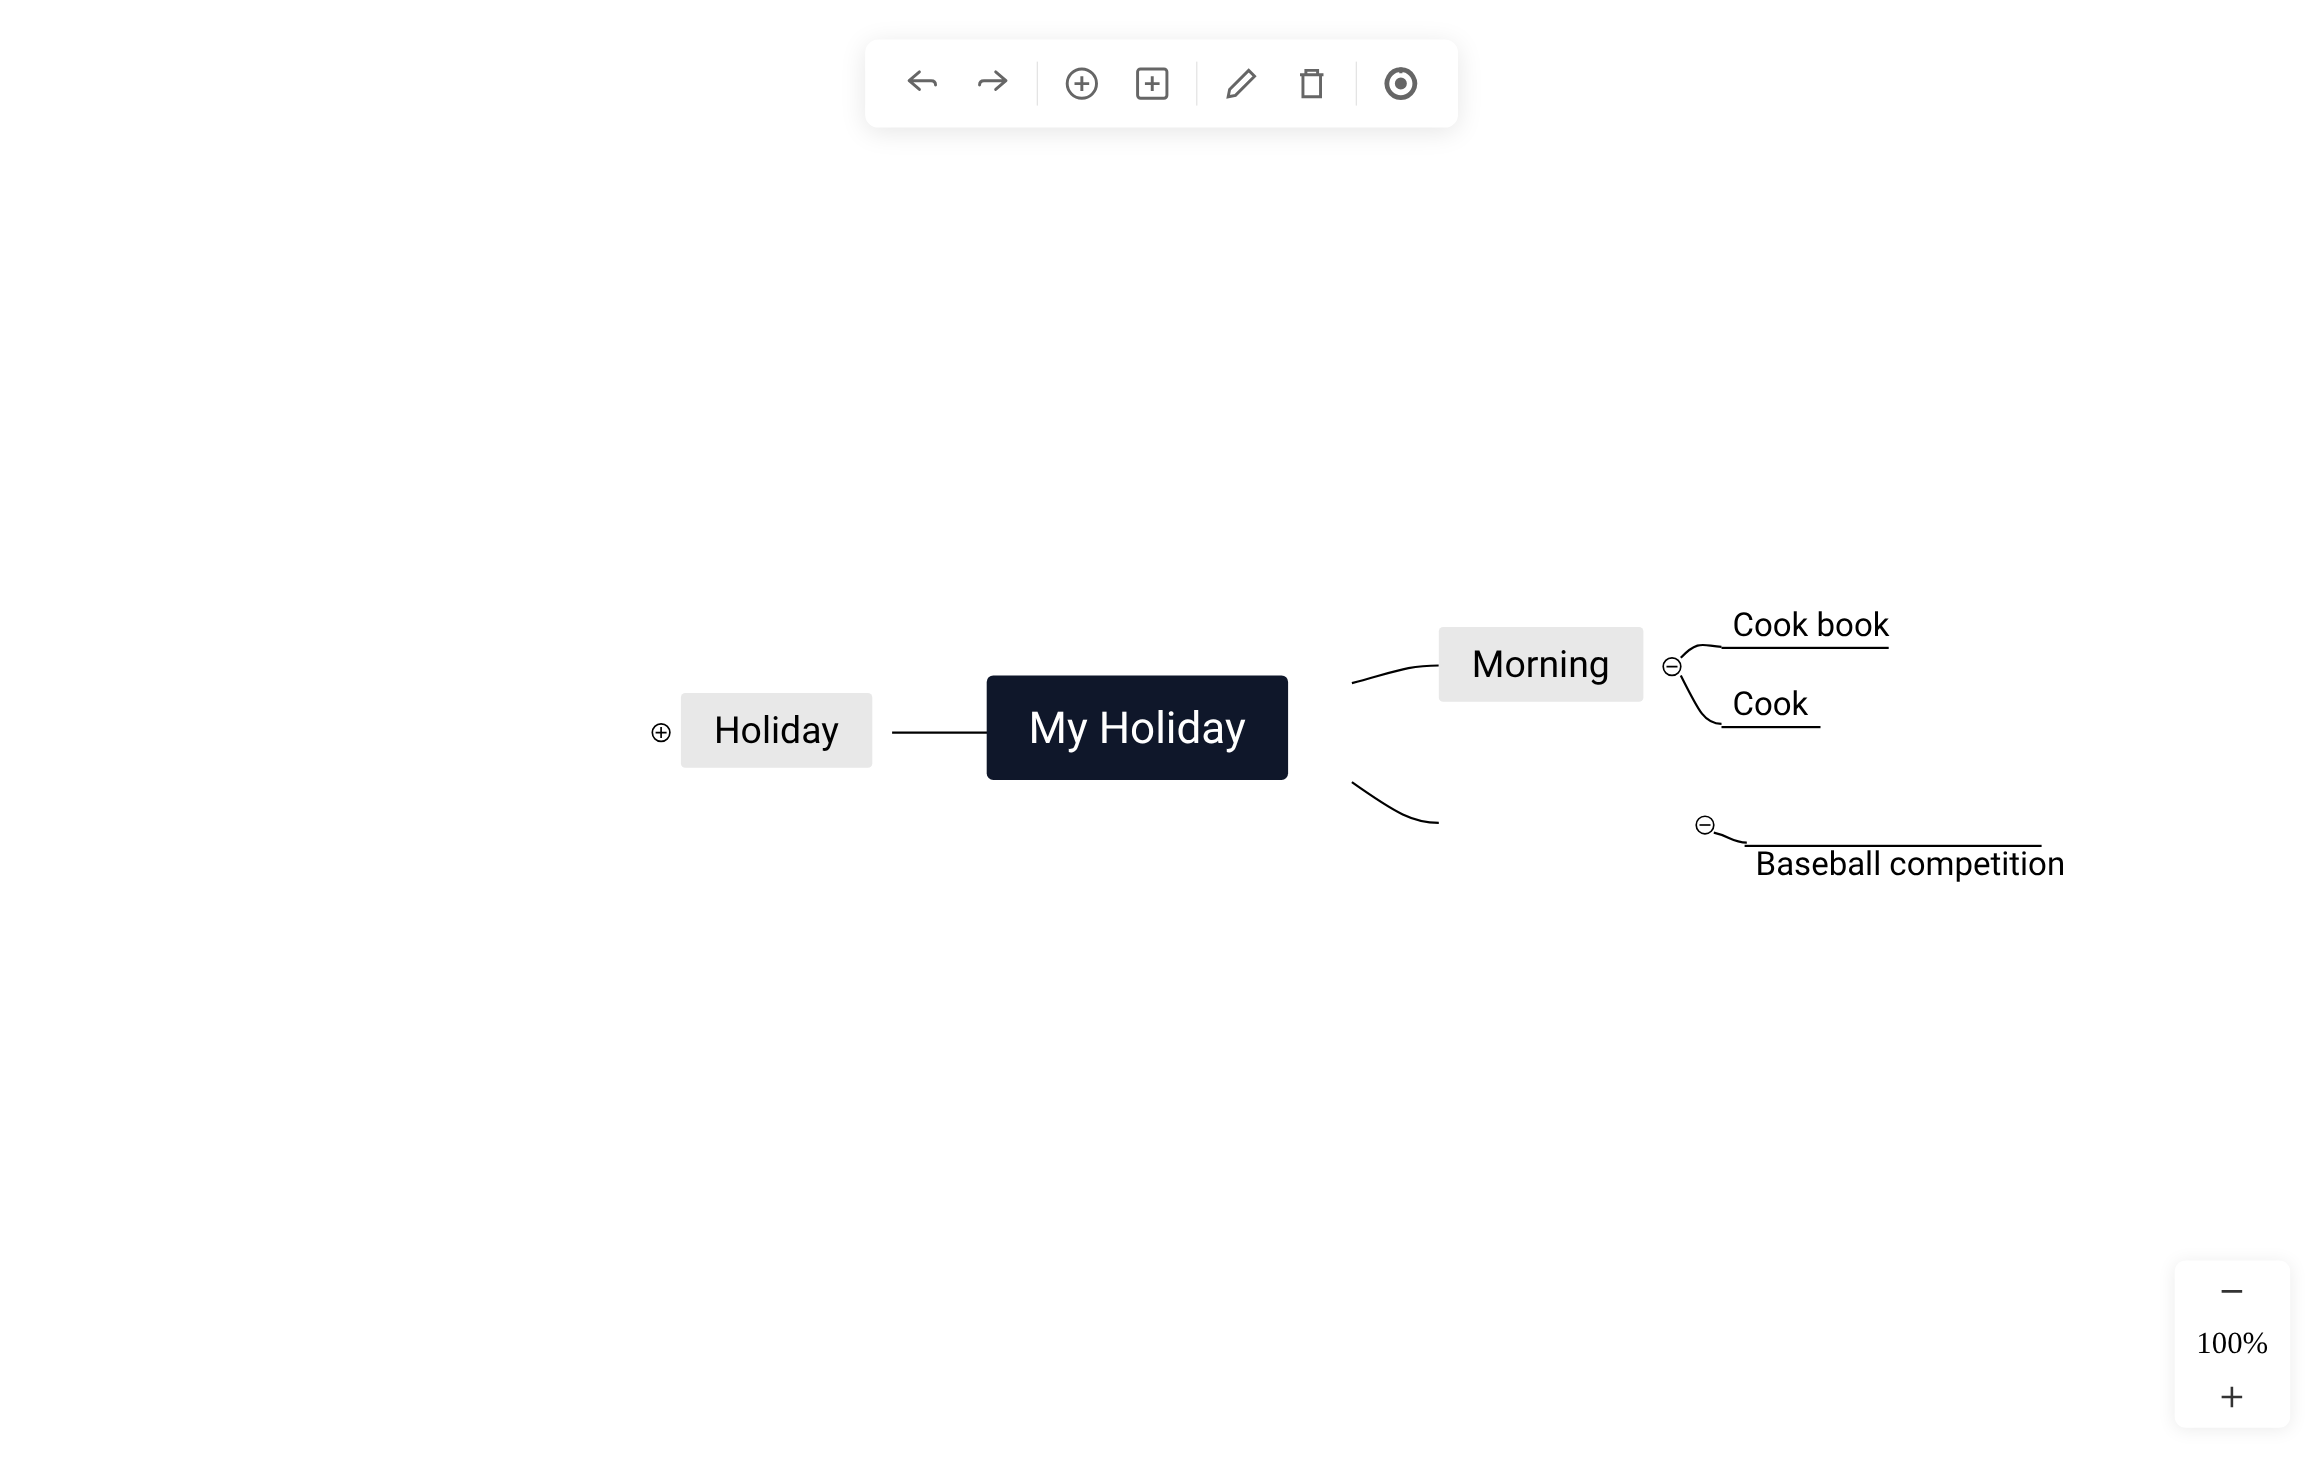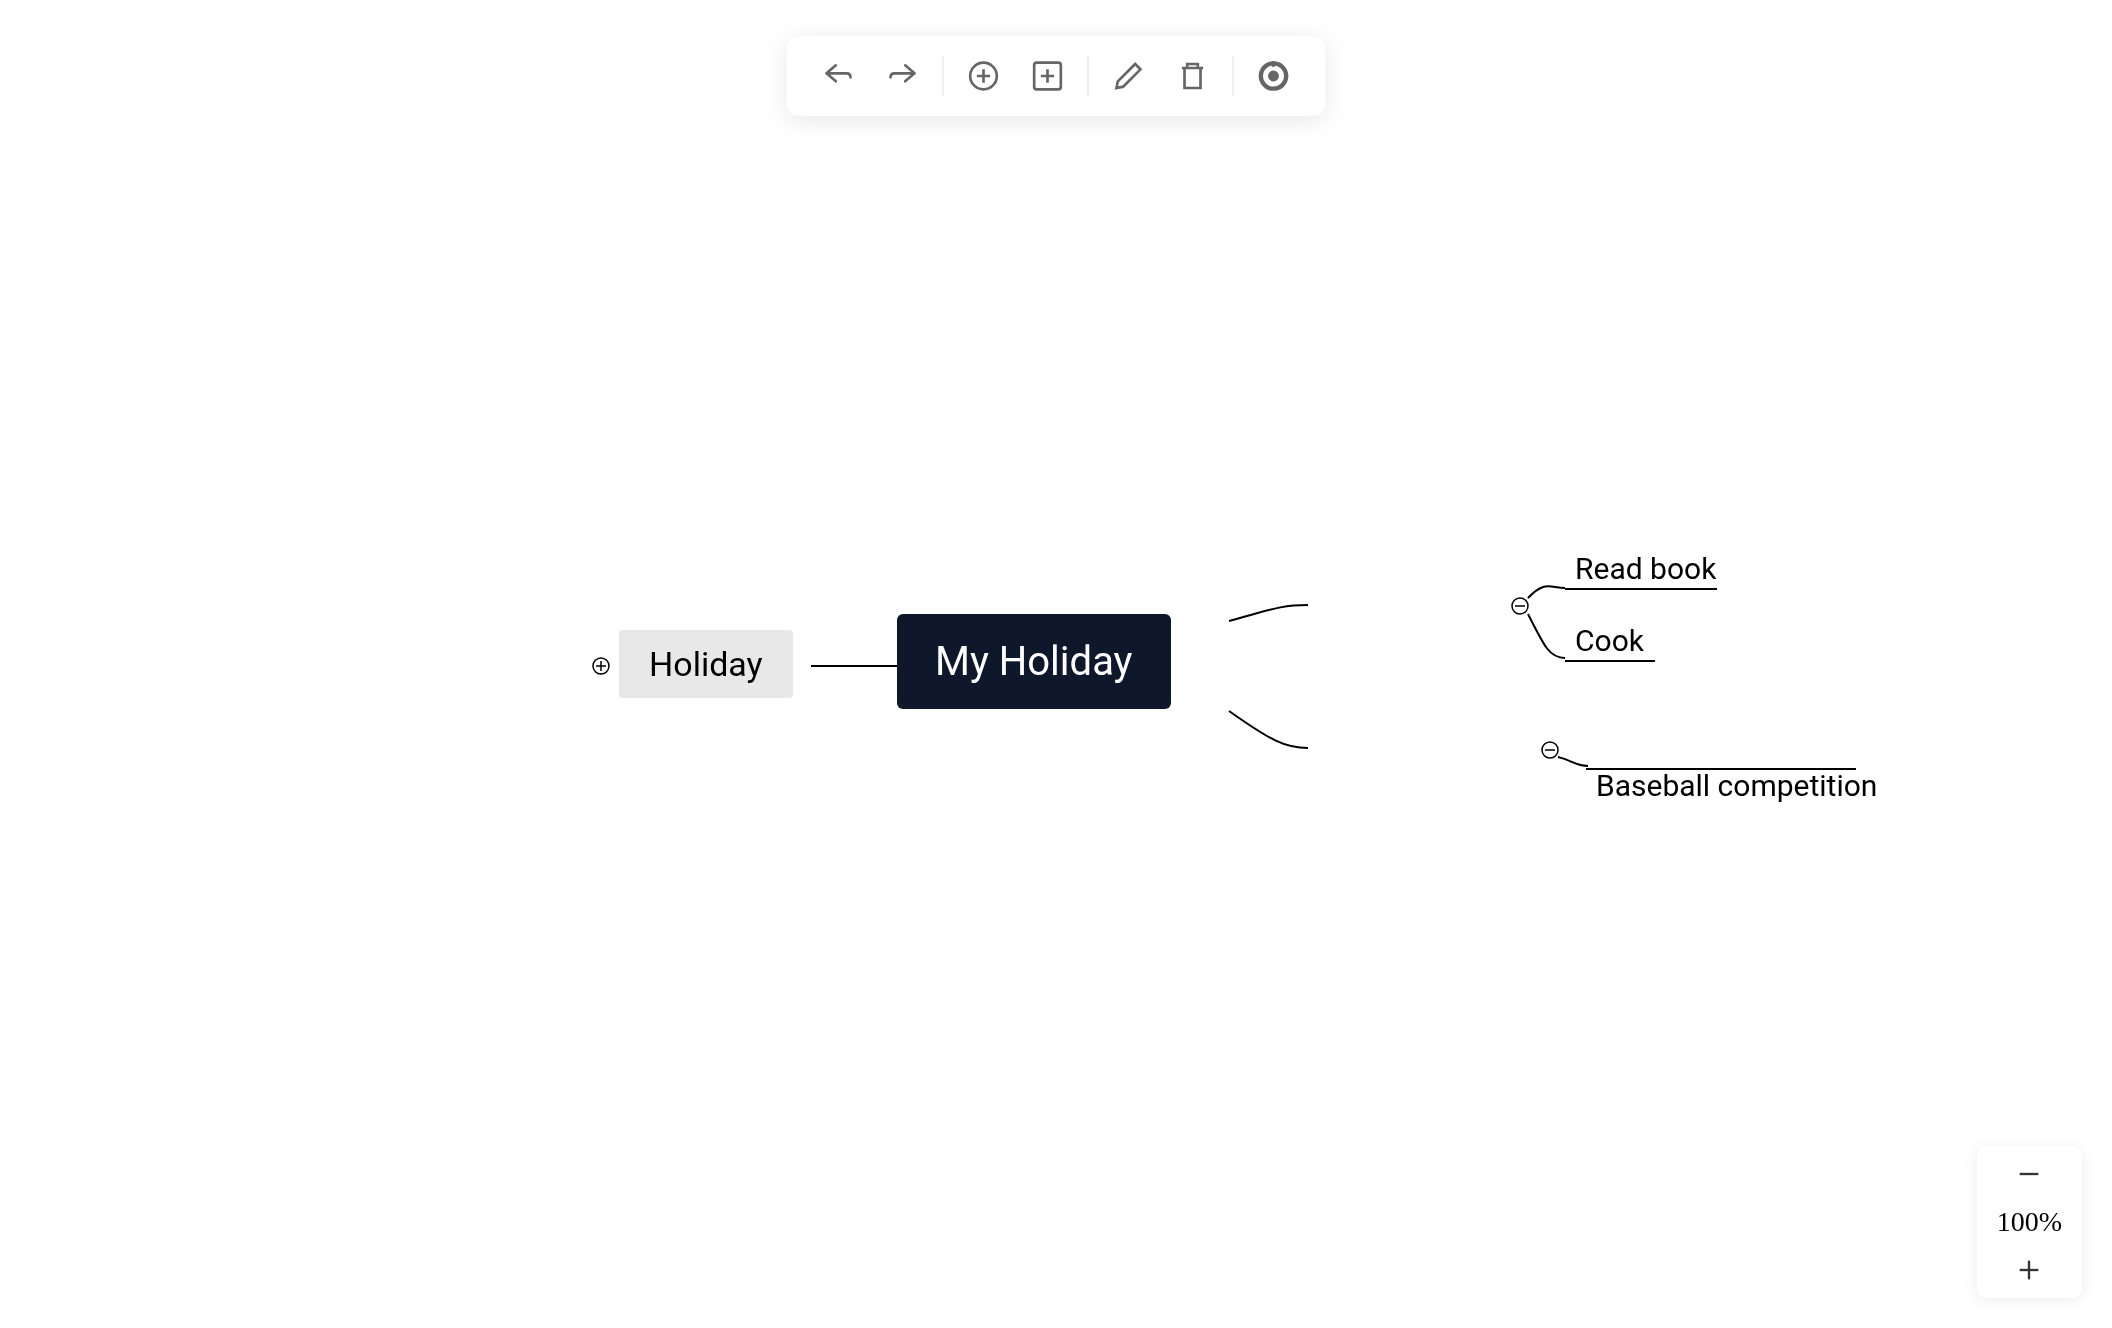--- a/index.html
+++ b/index.html
@@ -226,29 +226,32 @@
     <span>Holiday</span>
   </div>
   <div class="expand-btn" style="left: 591px; top: 656px;">
     <svg viewBox="0 0 20 20" fill="none" stroke="#000" stroke-width="1.5">
       <circle cx="10" cy="10" r="8"></circle>
       <line x1="10" y1="5" x2="10" y2="15"></line>
       <line x1="5" y1="10" x2="15" y2="10"></line>
     </svg>
   </div>
 
+  <div class="branch-node" style="left: 1308px; top: 570px;">
+    <span>Morning</span>
+  </div>
   <div class="expand-btn" style="left: 1510px; top: 596px;">
     <svg viewBox="0 0 20 20" fill="none" stroke="#000" stroke-width="1.5">
       <circle cx="10" cy="10" r="8"></circle>
       <line x1="5" y1="10" x2="15" y2="10"></line>
     </svg>
   </div>
 
   <div class="leaf-node" style="left: 1575px; top: 551px;">
-    <span>Read book</span>
+    <span>Cook book</span>
   </div>
   <div class="leaf-underline" style="left: 1565px; top: 588px; width: 152px;"></div>
 
   <div class="leaf-node" style="left: 1575px; top: 623px;">
     <span>Cook</span>
   </div>
   <div class="leaf-underline" style="left: 1565px; top: 660px; width: 90px;"></div>
 
   <div class="expand-btn" style="left: 1540px; top: 740px;">
     <svg viewBox="0 0 20 20" fill="none" stroke="#000" stroke-width="1.5">

